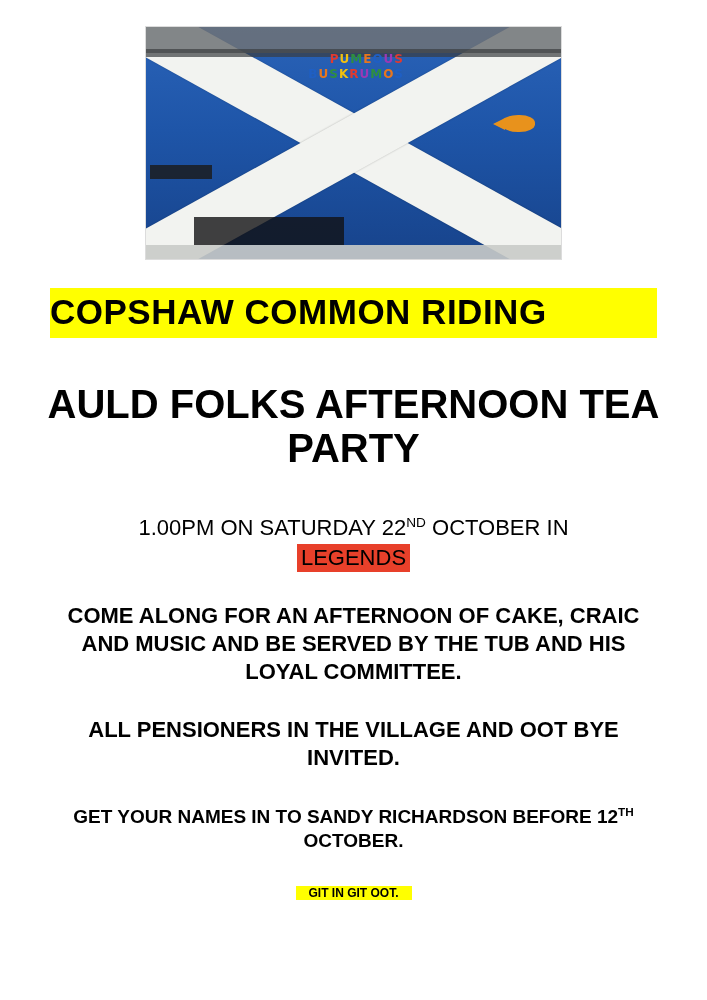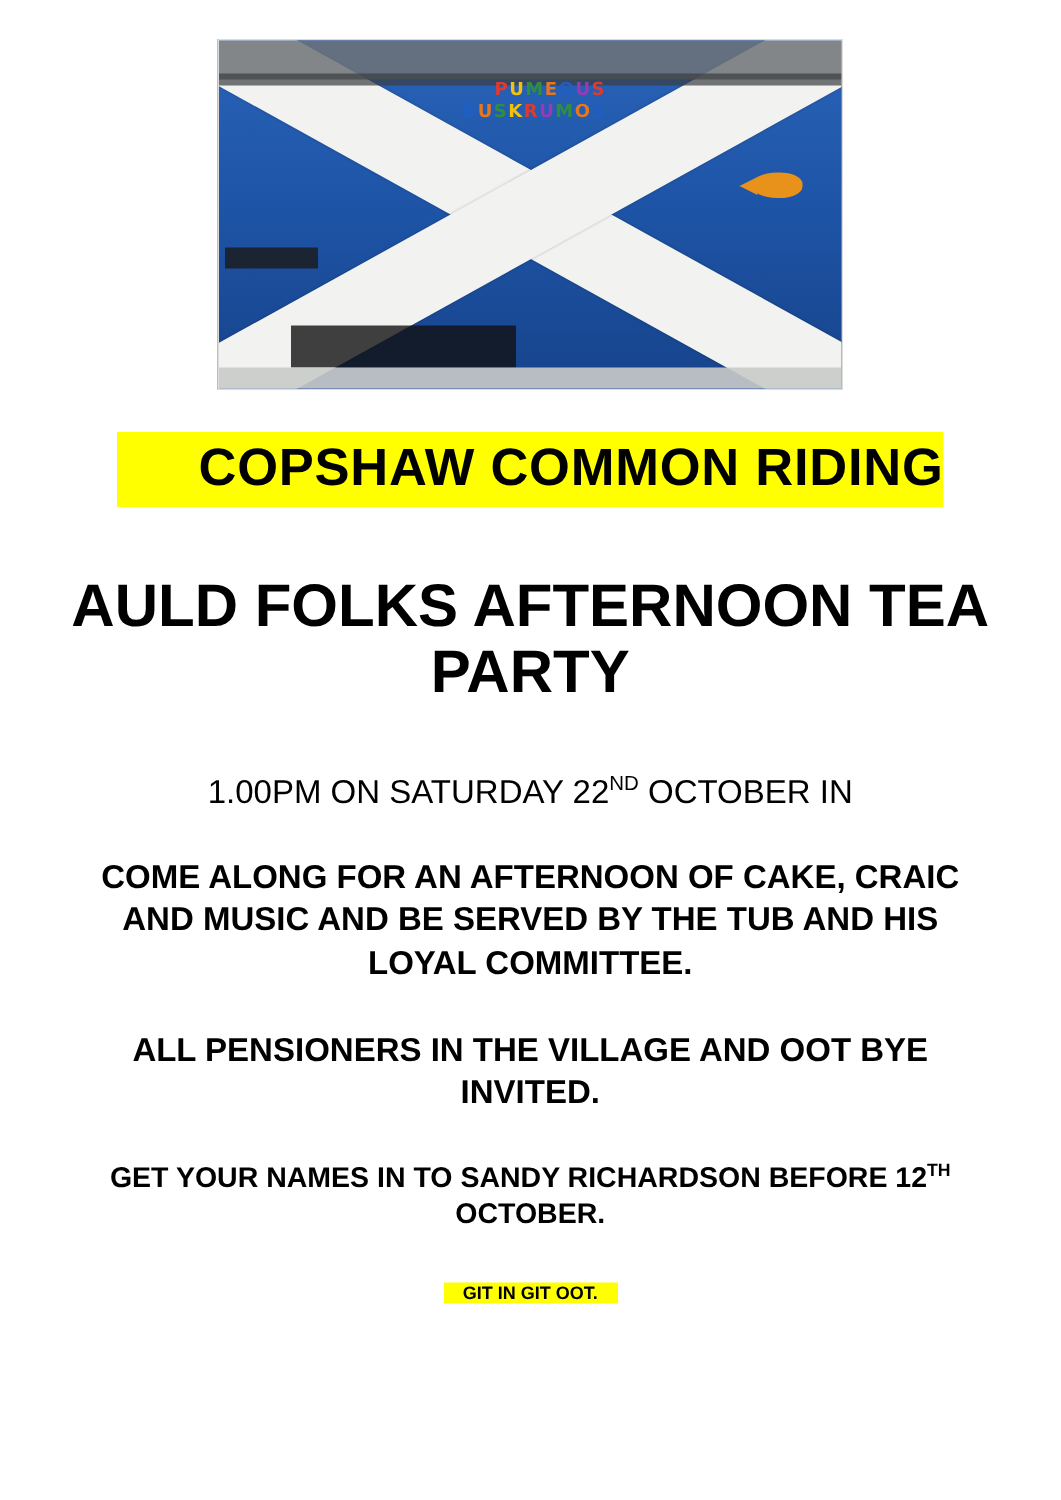--- a/index.html
+++ b/index.html
@@ -142,23 +142,23 @@
     left: 0; top: 3px;
     width: 0; height: 0;
     border-top: 6px solid transparent;
     border-bottom: 6px solid transparent;
     border-right: 12px solid #e8921c;
   }
 
   
   .title-band {
     margin: 28px auto 12px auto;
-    width: 551px;
+    width: 607px;
     background: #ffff00;
-    text-align: right;
+    text-align: left;
   }
   .title-band .title-text {
     font-weight: bold;
     font-size: 35px;
     letter-spacing: 0.5px;
     line-height: 1.25;
     padding: 2px 0 4px 0;
     display: block;
   }
 
@@ -247,20 +247,21 @@
 
   <div class="title-band">
     <span class="title-text">COPSHAW COMMON RIDING</span>
   </div>
 
   <div class="headline">AULD FOLKS AFTERNOON TEA PARTY</div>
 
   <div class="line-when">
     <span>1.00PM ON SATURDAY 22</span><sup>ND</sup><span> OCTOBER IN</span>
     <br>
+    <span class="venue">LEGENDS</span>
   </div>
 
   <div class="para">COME ALONG FOR AN AFTERNOON OF CAKE, CRAIC AND MUSIC AND BE SERVED BY THE TUB AND HIS LOYAL COMMITTEE.</div>
 
   <div class="para">ALL PENSIONERS IN THE VILLAGE AND OOT BYE INVITED.</div>
 
   <div class="para small">
     <span>GET YOUR NAMES IN TO SANDY RICHARDSON BEFORE 12</span><sup>TH</sup><span> OCTOBER.</span>
   </div>
 

